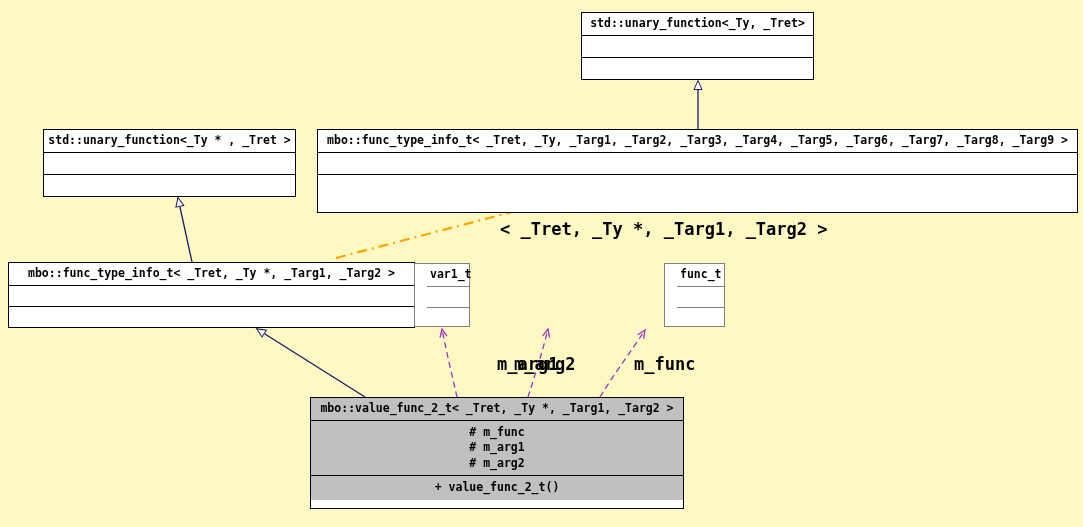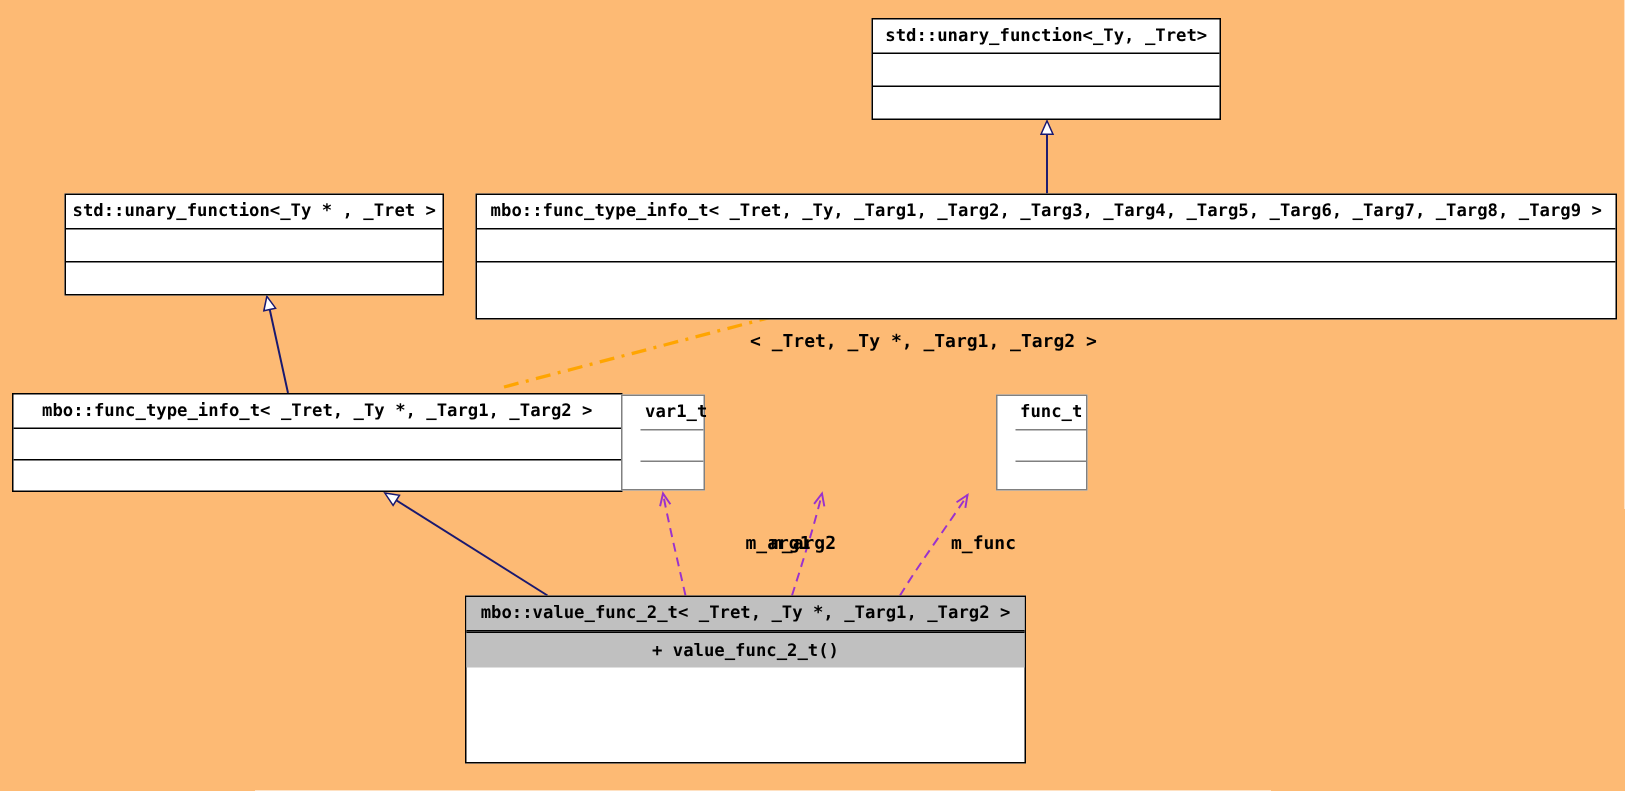--- a/index.html
+++ b/index.html
@@ -8,21 +8,21 @@
     padding: 0;
     background: #ffffff;
   }
   body {
     font-family: "DejaVu Sans Mono", "Liberation Mono", monospace;
   }
   #canvas {
     position: relative;
     width: 1083px;
     height: 527px;
-    background: #fdba74;
+    background: #fef9c3;
     overflow: hidden;
   }
   svg.edge-layer {
     position: absolute;
     left: 0;
     top: 0;
     width: 1083px;
     height: 527px;
     pointer-events: none;
   }
@@ -66,21 +66,21 @@
     font-size: 11.5px;
     font-weight: bold;
     color: #000000;
     text-align: center;
     line-height: 15.5px;
     padding: 4px 3px;
     white-space: nowrap;
   }
   .edge-label {
     position: absolute;
-    font-size: 12px;
+    font-size: 17px;
     font-weight: bold;
     color: #000000;
     white-space: nowrap;
     z-index: 3;
     line-height: 1;
   }
 
   
   #node-std-unary-tret   { left: 581px;  top: 12px;  width: 233px; height: 68px; }
   #node-std-unary-typtr  { left: 43px;   top: 129px; width: 253px; height: 68px; }
@@ -174,20 +174,25 @@
     <div class="title">func_t</div>
     <div class="sep"></div>
     <div class="compartment" style="height:20px;"></div>
     <div class="sep"></div>
     <div class="compartment" style="height:20px;"></div>
   </div>
 
   <div class="node filled" id="node-value-func-2">
     <div class="title">mbo::value_func_2_t&lt; _Tret, _Ty *, _Targ1, _Targ2 &gt;</div>
     <div class="sep"></div>
+    <div class="compartment">
+      <div># m_func</div>
+      <div># m_arg1</div>
+      <div># m_arg2</div>
+    </div>
     <div class="sep"></div>
     <div class="compartment">
       <div>+ value_func_2_t()</div>
     </div>
   </div>
 
   <div class="edge-label" id="label-template-args">&lt; _Tret, _Ty *, _Targ1, _Targ2 &gt;</div>
   <div class="edge-label" id="label-m-arg1">m_arg1</div>
   <div class="edge-label" id="label-m-arg2">m_arg2</div>
   <div class="edge-label" id="label-m-func">m_func</div>

